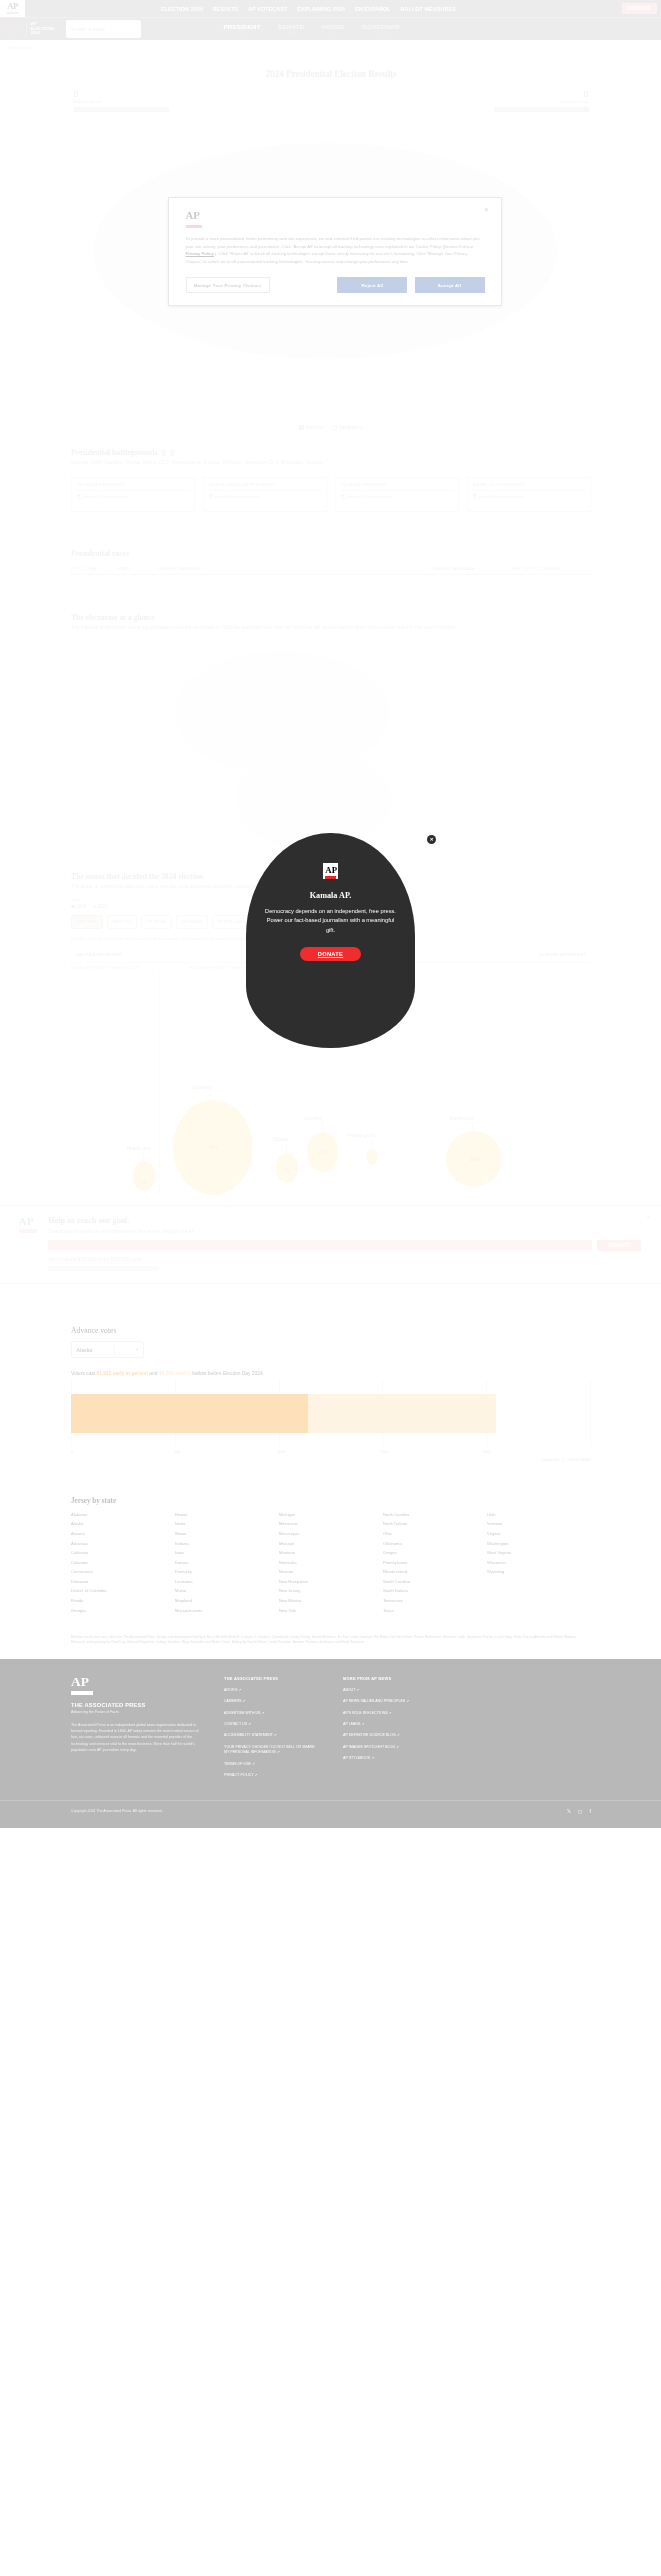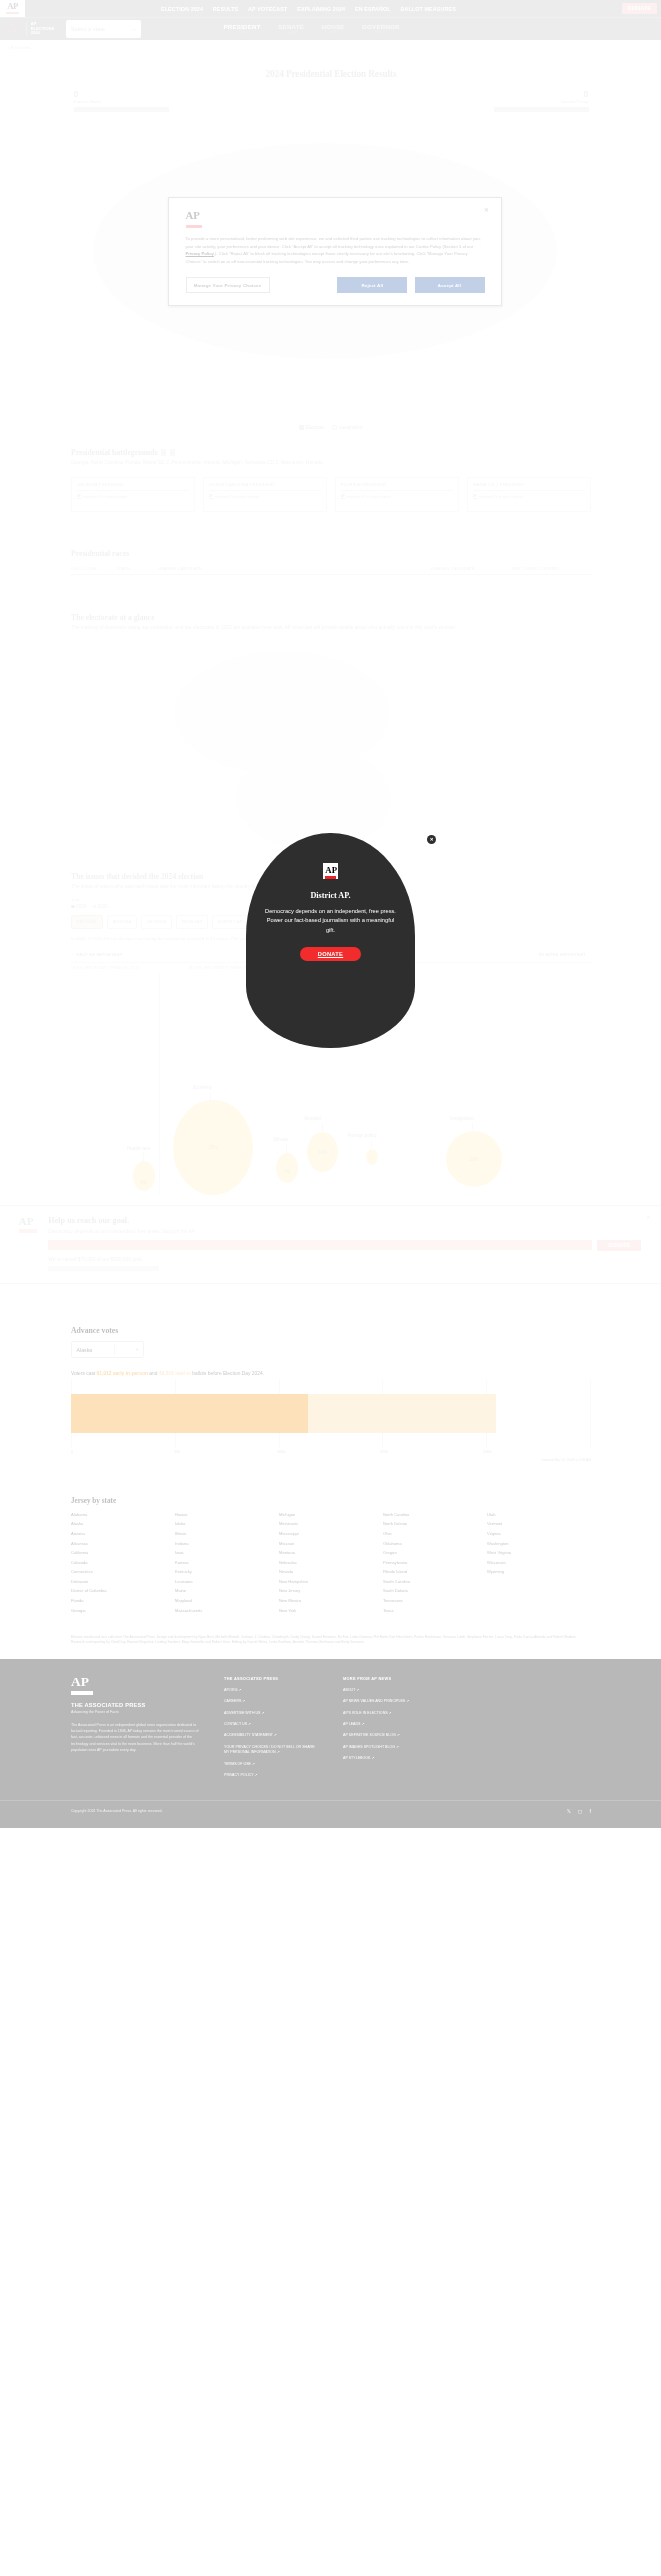--- a/index.html
+++ b/index.html
@@ -105,21 +105,21 @@
   .db-title { font-size:8.2px; font-weight:bold; color:#cacaca; font-family:"Liberation Serif",serif; }
   .db-sub { font-size:4.9px; color:#d8d8d8; margin-top:4.6px; }
   .db-row { display:flex; align-items:center; gap:5.2px; margin-top:5.2px; }
   .db-amounts { flex:1; background:#fbdcdc; height:9.8px; border-radius:1px; }
   .db-donate { background:#fbd5d5; color:#fff; font-size:5.2px; font-weight:bold; padding:2.6px 11.3px; border-radius:1px; }
   .db-raise { font-size:4.9px; color:#d6d6d6; margin-top:6.2px; }
   .db-prog { width:111px; height:5.7px; background:#efefef; margin-top:3.6px; }
   .db-close { position:absolute; right:11.3px; top:8.2px; font-size:5.2px; color:#ddd; }
 
   
-  .adv-title { font-size:7.7px; font-weight:bold; color:#111; font-family:"Liberation Serif",serif; }
+  .adv-title { font-size:7.7px; font-weight:normal; color:#111; font-family:"Liberation Serif",serif; }
   .adv-select { width:73px; height:17px; border:0.5px solid #dcdcdc; border-radius:2.1px; display:flex; align-items:center; justify-content:space-between; padding:0 4.6px; margin-top:6.7px; font-size:5.2px; color:#333; }
   .adv-sep { width:0.5px; height:10.3px; background:#e4e4e4; }
   .adv-note { font-size:4.9px; color:#333; margin-top:13px; }
   .adv-note .early { color:#ee8b00; font-weight:bold; }
   .adv-note .mail { color:#f9c578; font-weight:bold; }
   .adv-chart { position:relative; height:68px; margin-top:3.1px; }
   .adv-grid { position:absolute; inset:0; display:flex; }
   .adv-grid i { flex:1; border-left:0.5px solid #ececec; }
   .adv-grid i:last-child { border-right:0.5px solid #ececec; }
   .adv-bar { position:absolute; left:0; top:14.4px; height:39px; display:flex; width:425px; }
@@ -590,18 +590,18 @@
     <div class="btn-accept">Accept All</div>
   </div>
 </div>
 
 <div class="support-x">✕</div>
 <div class="support">
   <div class="s-ap">
     <div class="t">AP</div>
     <div class="b"></div>
   </div>
-  <h3>District AP.</h3>
+  <h3>Kamala AP.</h3>
   <p>Democracy depends on an independent, free press.
 Power our fact-based journalism with a meaningful gift.</p>
   <div class="s-donate">DONATE</div>
 </div>
 
 
 </body></html>

